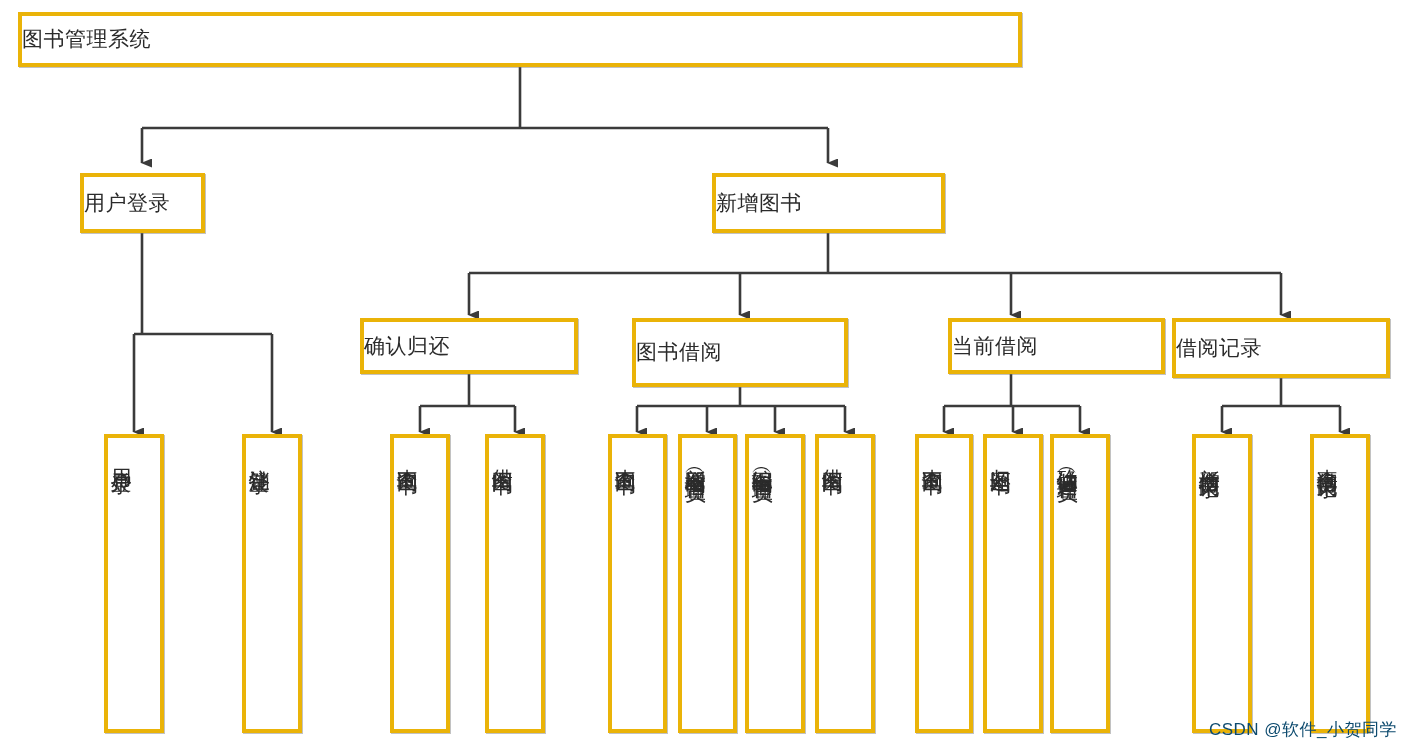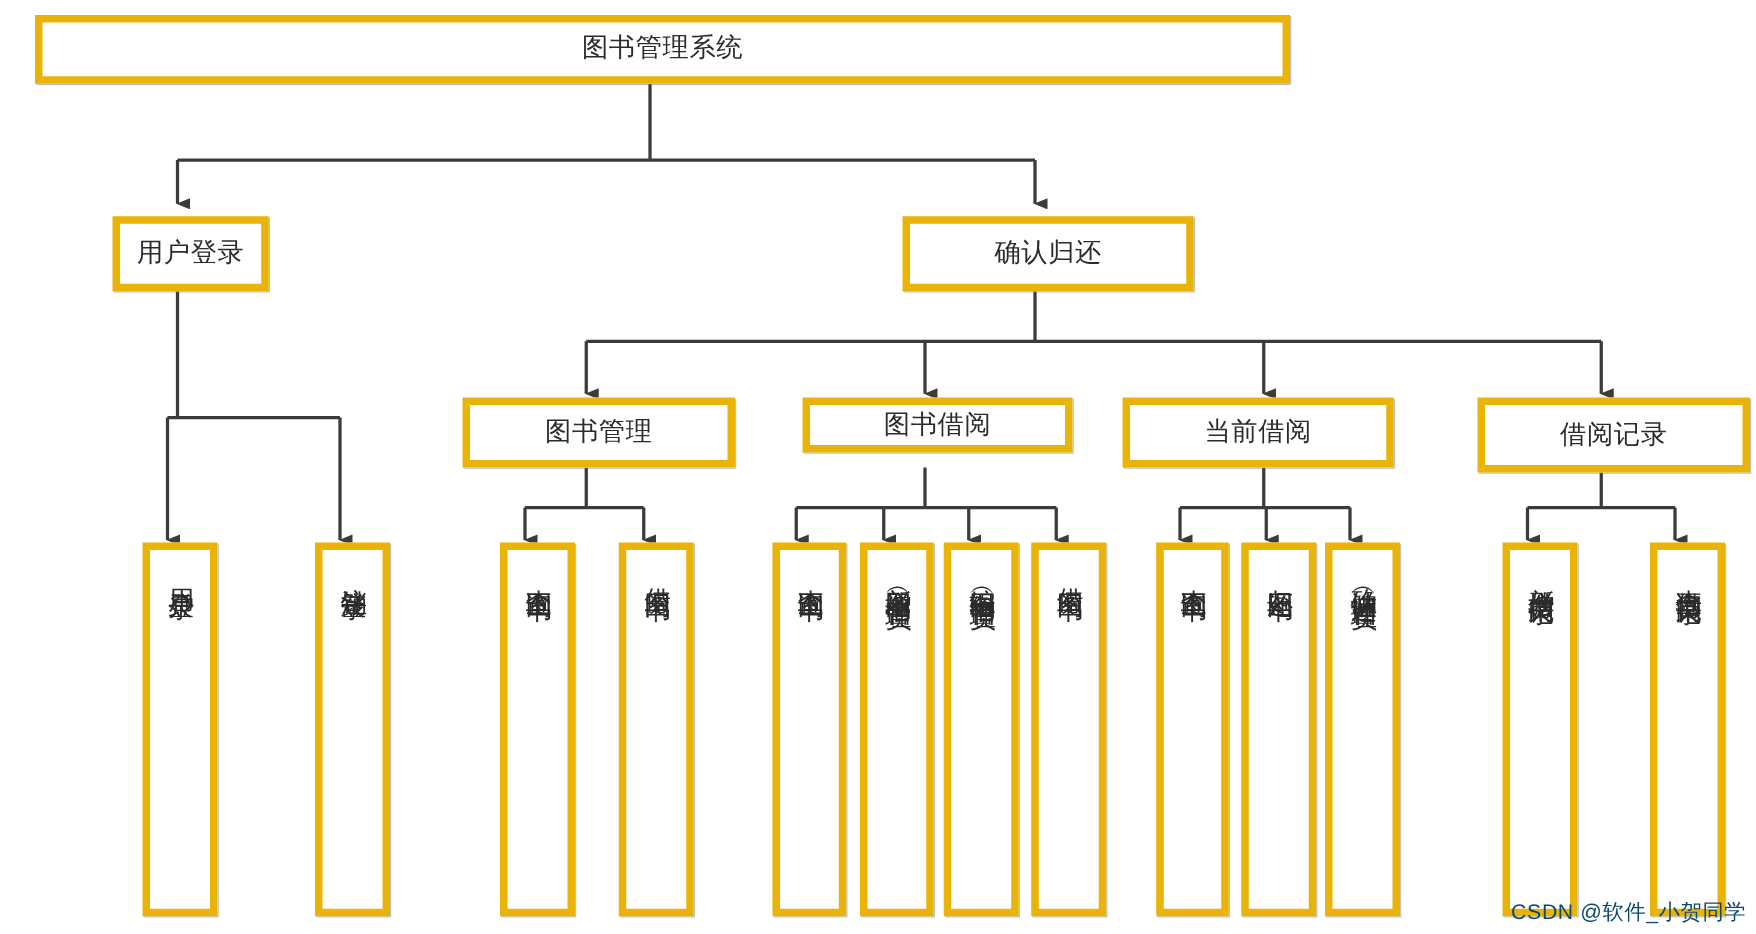--- a/index.html
+++ b/index.html
@@ -22,26 +22,25 @@
     left: 0;
     top: 0;
     width: 1405px;
     height: 747px;
     pointer-events: none;
   }
   .node {
     position: absolute;
     box-sizing: border-box;
     background: #ffffff;
-    border: 6px solid #eab308;
+    border: 4px solid #eab308;
     display: flex;
     align-items: center;
-    justify-content: center;
+    justify-content: flex-start;
     box-shadow: 1px 1px 0 rgba(120,120,120,0.45);
-    margin-left: 10px;
   }
   .node .label {
     color: #2b2b2b;
     font-size: 21px;
     line-height: 1.18;
     letter-spacing: 0.5px;
     white-space: nowrap;
   }
   .node.vertical {
     align-items: flex-start;
@@ -124,30 +123,30 @@
   </svg>
 
   <div class="node" style="left:18px; top:12px; width:1004px; height:55px;">
     <span class="label">图书管理系统</span>
   </div>
 
   <div class="node" style="left:80px; top:173px; width:125px; height:60px;">
     <span class="label">用户登录</span>
   </div>
   <div class="node" style="left:712px; top:173px; width:233px; height:60px;">
-    <span class="label">确认归还</span>
+    <span class="label">新增图书</span>
   </div>
 
   <div class="node" style="left:360px; top:318px; width:218px; height:56px;">
-    <span class="label">图书管理</span>
+    <span class="label">确认归还</span>
   </div>
-  <div class="node" style="left:632px; top:318px; width:216px; height:44px;">
+  <div class="node" style="left:632px; top:318px; width:216px; height:69px;">
     <span class="label">图书借阅</span>
   </div>
-  <div class="node" style="left:888px; top:318px; width:217px; height:56px;">
+  <div class="node" style="left:948px; top:318px; width:217px; height:56px;">
     <span class="label">当前借阅</span>
   </div>
   <div class="node" style="left:1172px; top:318px; width:218px; height:60px;">
     <span class="label">借阅记录</span>
   </div>
 
   <div class="node vertical" style="left:104px; top:434px; width:60px; height:299px;">
     <span class="label">用户登录</span>
   </div>
   <div class="node vertical" style="left:242px; top:434px; width:60px; height:299px;">

